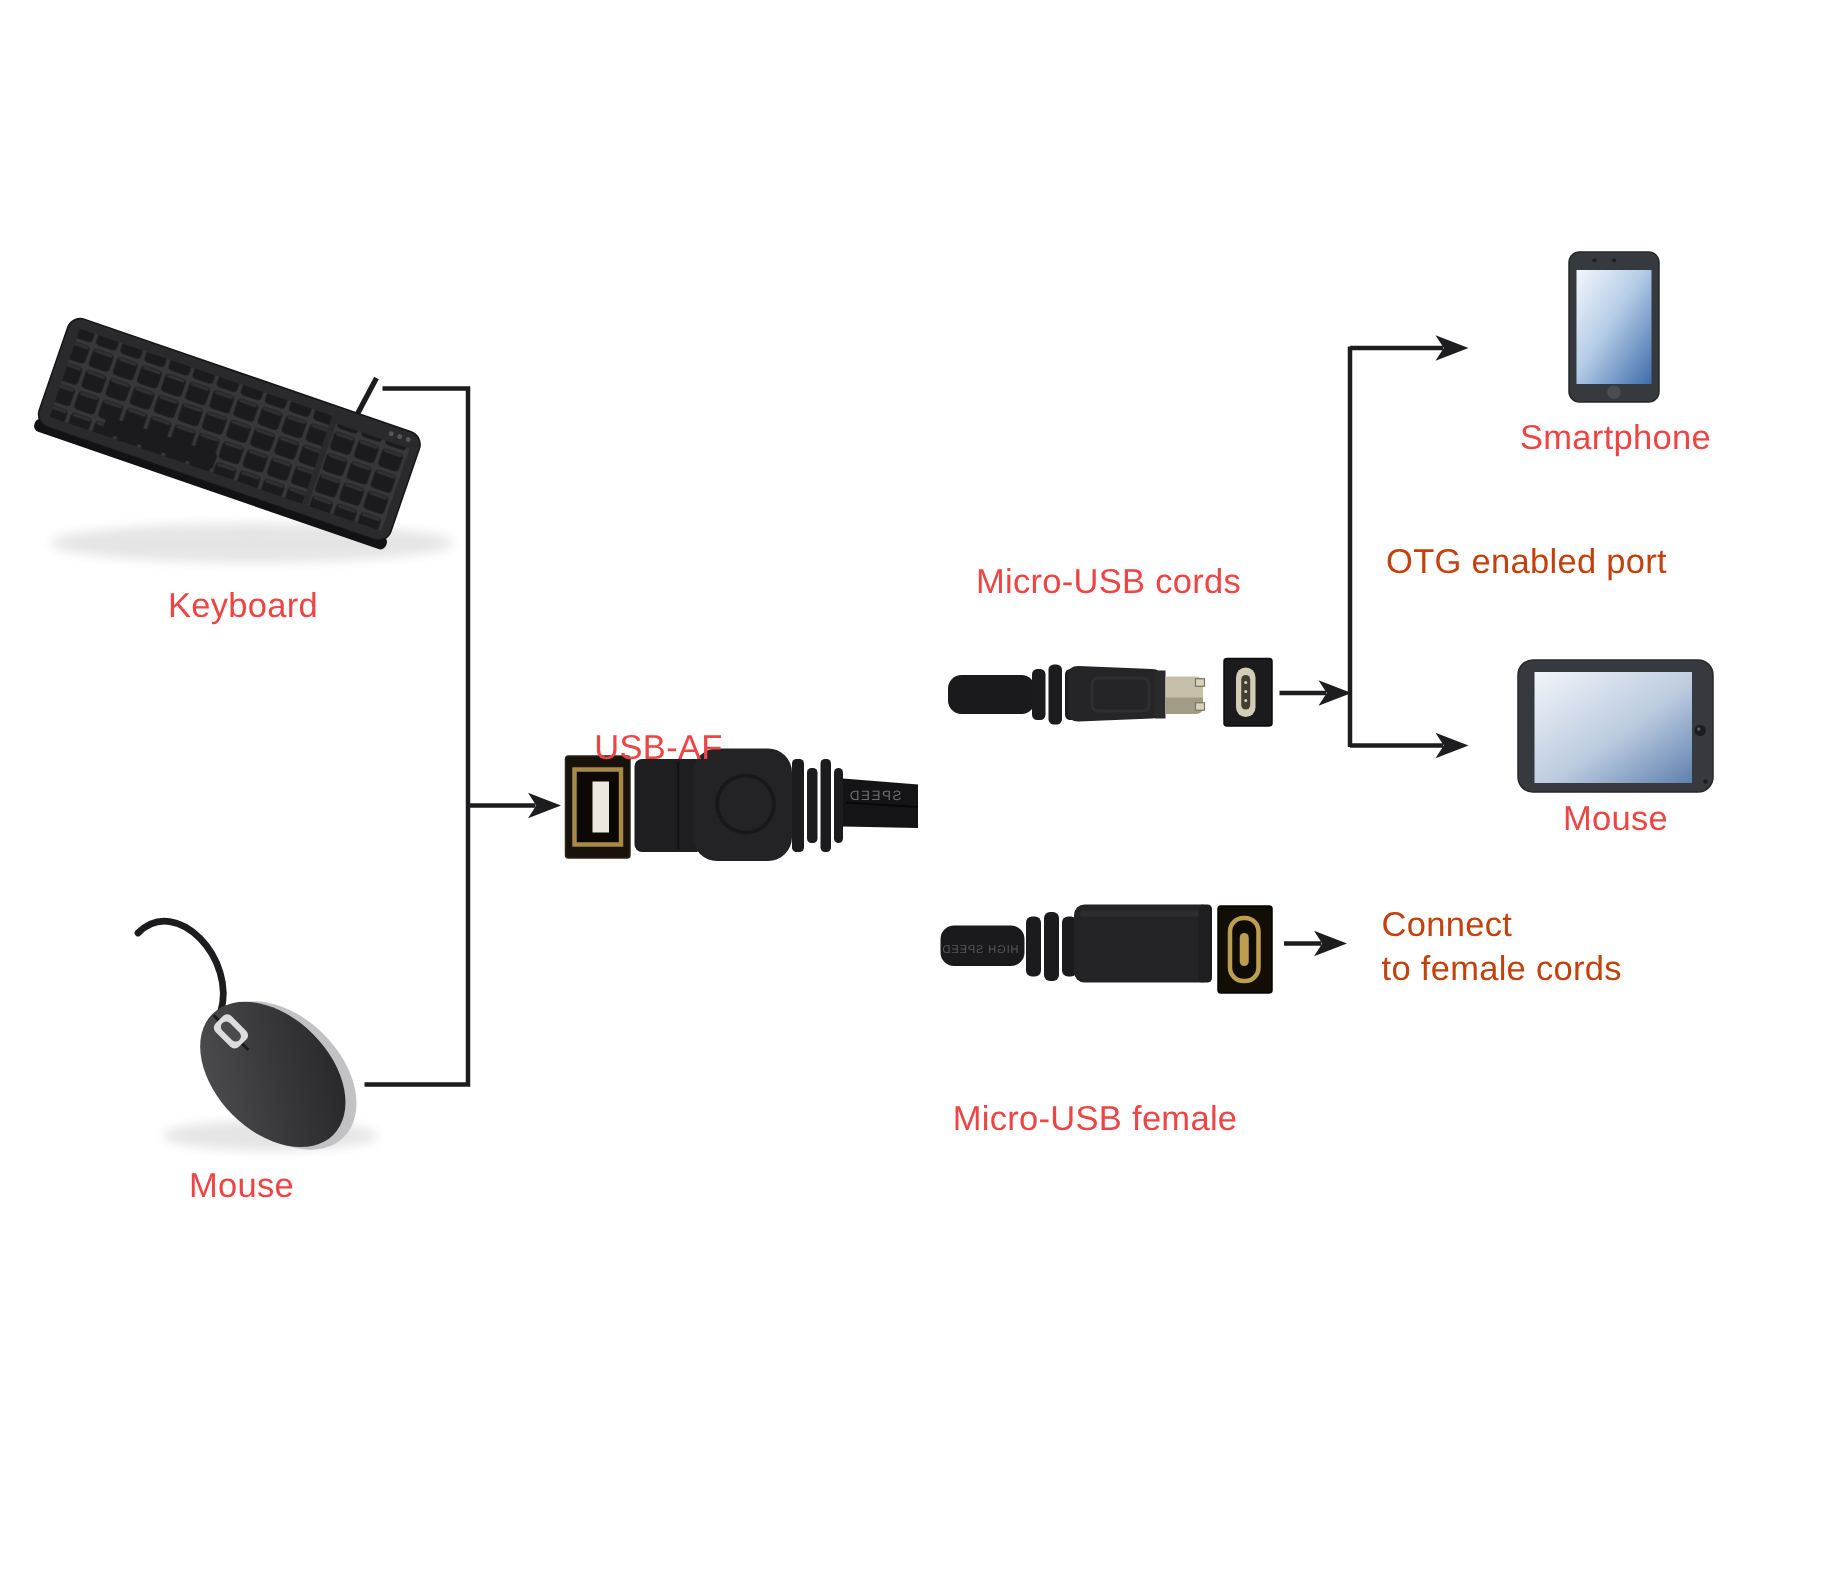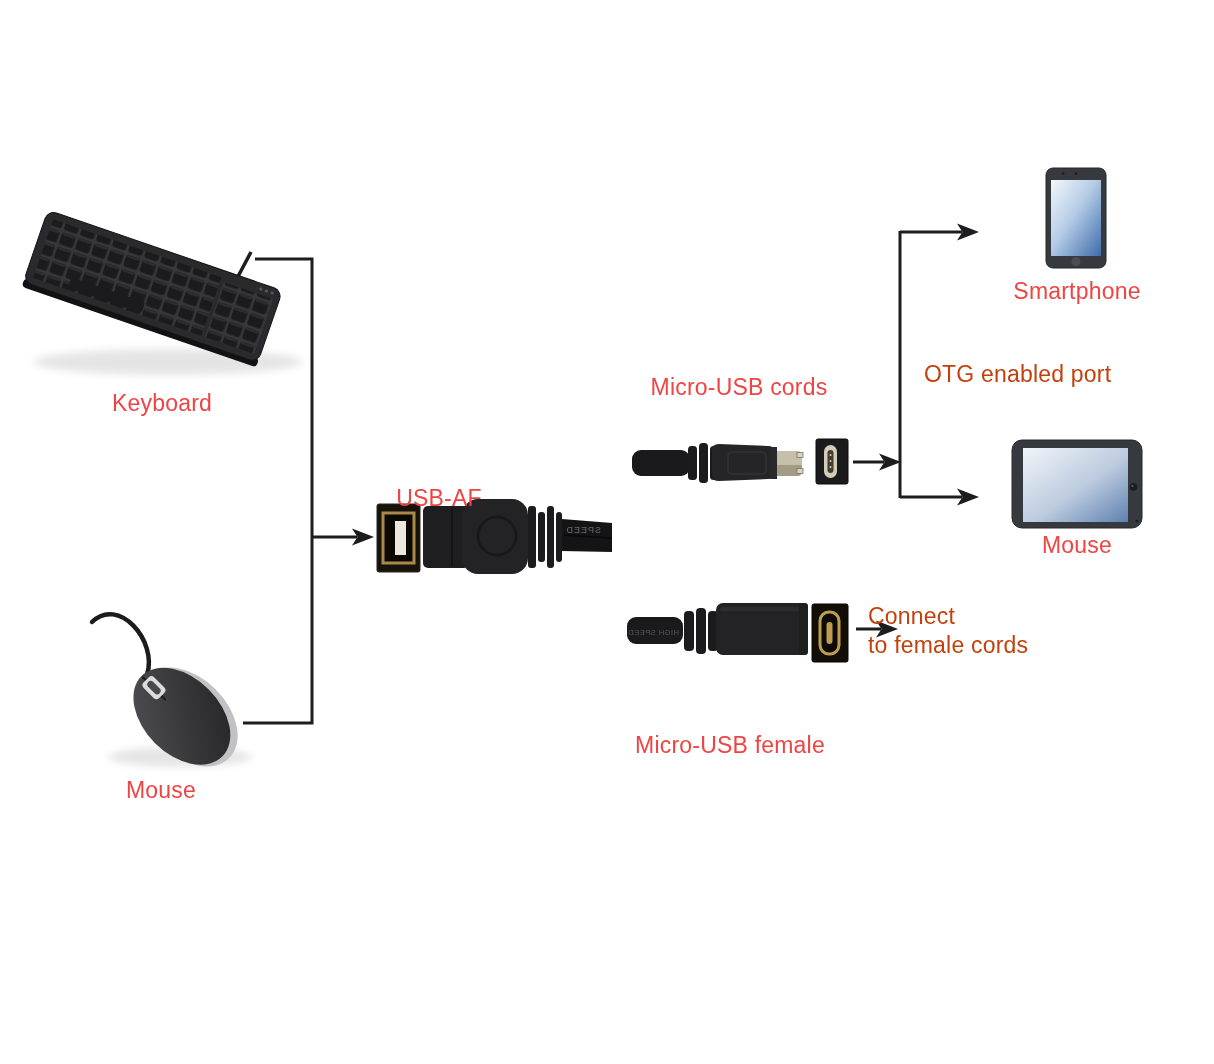--- a/index.html
+++ b/index.html
@@ -210,18 +210,18 @@
   <div class="label" style="left:739px; top:376px;">Micro-USB cords</div>
 
   <div class="label" style="left:1077px; top:280px;">Smartphone</div>
 
   <div class="label-left" style="left:924px; top:360px;">OTG enabled port</div>
 
   <div class="label" style="left:1077px; top:534px;">Mouse</div>
 
   <div class="label" style="left:730px; top:694px;margin-top:40px;">Micro-USB female</div>
 
-  <div class="label-left" style="left:868px; top:602px;">
+  <div class="label-left" style="left:921px; top:602px;">
     <span>Connect</span>
     <span>to female cords</span>
   </div>
 
 </div>
 
 </body></html>

